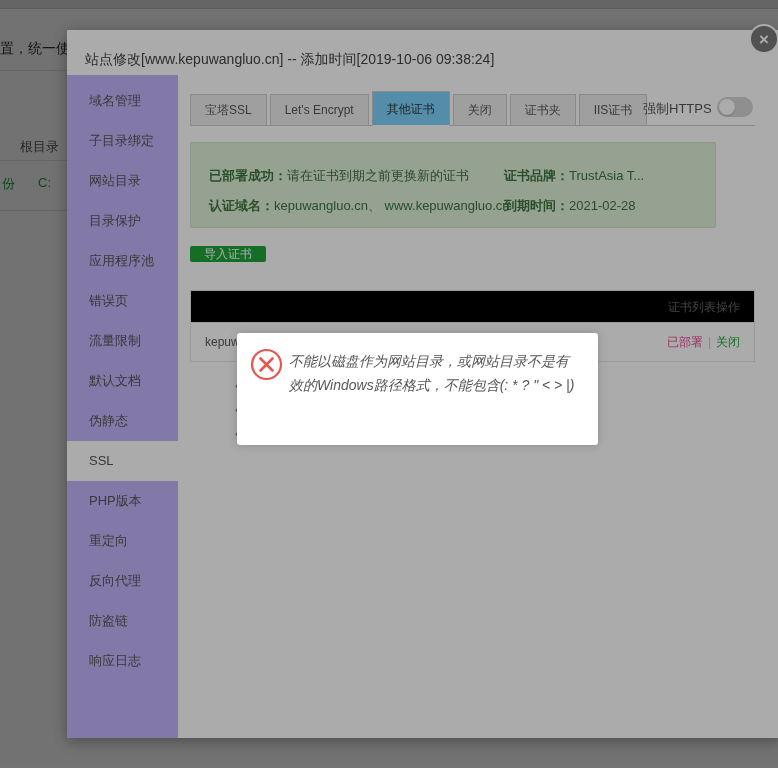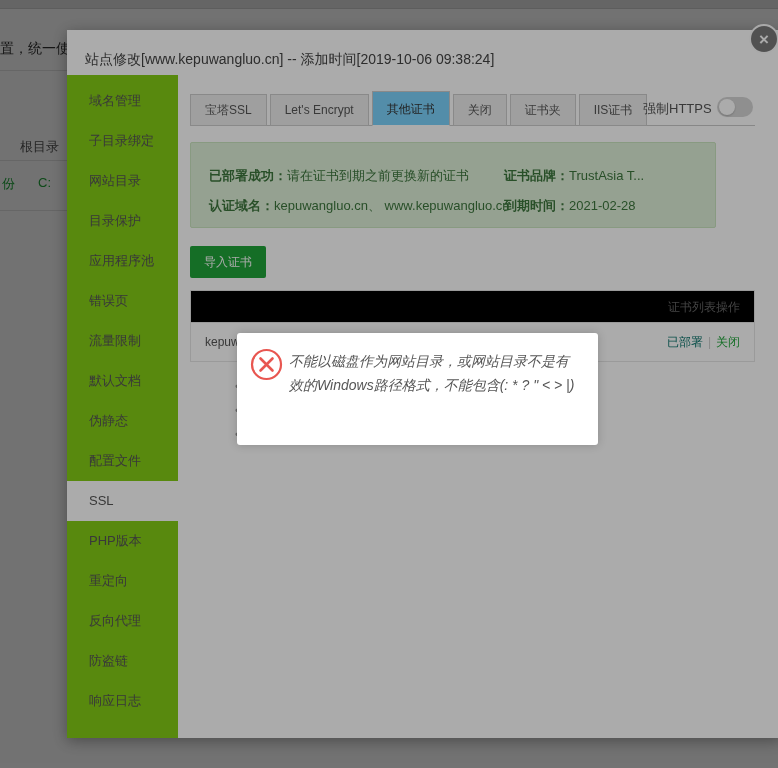--- a/index.html
+++ b/index.html
@@ -22,21 +22,21 @@
   .mask-1 { z-index:5; } .mask-2 { z-index:20; }
 
   
   .dialog { position:absolute; left:67px; top:30px; width:715px; height:708px; background:#fff; z-index:10;
             box-shadow:0 3px 14px rgba(0,0,0,0.35); }
   .dialog-title { position:absolute; left:18px; top:21px; font-size:14px; color:#444; }
   .close-btn { position:absolute; left:682px; top:-6px; width:30px; height:30px; border-radius:50%;
                background:#7a7a7a; border:2px solid #fdfdfd; color:#fff; text-align:center; line-height:27px;
                font-size:17px; font-weight:bold; cursor:pointer; z-index:3; }
 
-  .sidebar { position:absolute; left:0; top:45px; width:111px; bottom:0; background:#84cc16; padding-top:6px; }
+  .sidebar { position:absolute; left:0; top:45px; width:111px; bottom:0; background:#c4b5fd; padding-top:6px; }
   .side-item { height:40px; line-height:40px; padding-left:22px; font-size:13px; color:#555; cursor:pointer; }
   .side-item.active { background:#fff; }
 
   
   .tabbar { position:absolute; left:123px; top:60px; width:565px; height:36px; display:flex; align-items:flex-end;
             border-bottom:1px solid #c9c9c9; }
   .tab { height:32px; line-height:31px; padding:0 14px; background:#eeeeee; border:1px solid #cccccc;
          margin-right:3px; margin-bottom:-1px; font-size:12px; color:#555; cursor:pointer; white-space:nowrap; }
   .tab.active { background:#7dd3fc; border-bottom-color:#fff; height:35px; line-height:34px; color:#333; }
 
@@ -49,30 +49,30 @@
   
   .success-box { position:absolute; left:123px; top:112px; width:526px; height:86px; background:#dff0d8;
                  border:1px solid #cbe6c0; border-radius:2px; }
   .s-item { position:absolute; font-size:13px; color:#3c763d; white-space:nowrap; }
   .s-item b { font-weight:bold; }
   .s-deploy  { left:18px;  top:24px; }
   .s-domains { left:18px;  top:54px; }
   .s-brand   { left:313px; top:24px; }
   .s-expiry  { left:313px; top:54px; }
 
-  .import-btn { position:absolute; left:123px; top:216px; width:76px; height:32px; background:#20a53a; color:#fff;
+  .import-btn { position:absolute; left:123px; top:216px; width:76px; height:16px; background:#20a53a; color:#fff;
                 font-size:12px; border:none; border-radius:2px; cursor:pointer; }
 
   
   .cert-table { position:absolute; left:123px; top:260px; width:565px; border:1px solid #e6e6e6; background:#fff; }
   .thead { display:flex; justify-content:flex-end; height:32px; line-height:32px; padding:0 14px;
            background:#000000; border-bottom:1px solid #e6e6e6; font-size:12px; color:#666; }
   .trow  { display:flex; justify-content:space-between; height:38px; line-height:38px; padding:0 14px;
            font-size:12px; color:#555; }
-  .trow .status { color:#0f766e; }
+  .trow .status { color:#ec4899; }
   .trow .sep { color:#ccc; margin:0 5px; }
   .trow .action { color:#20a53a; cursor:pointer; }
 
   
   .notes { position:absolute; left:128px; top:345px; list-style:none;margin-left:40px; }
   .notes li { height:24px; line-height:24px; font-size:12px; color:#666; white-space:nowrap; }
   .notes .dot { color:#999; margin-right:9px; font-size:13px; }
 
   
   .error-popup { position:absolute; left:237px; top:333px; width:361px; height:112px; background:#fff;
@@ -106,21 +106,20 @@
     <div class="sidebar">
       <div class="side-item">域名管理</div>
       <div class="side-item">子目录绑定</div>
       <div class="side-item">网站目录</div>
       <div class="side-item">目录保护</div>
       <div class="side-item">应用程序池</div>
       <div class="side-item">错误页</div>
       <div class="side-item">流量限制</div>
       <div class="side-item">默认文档</div>
       <div class="side-item">伪静态</div>
-      <div class="side-item">配置文件</div>
       <div class="side-item active">SSL</div>
       <div class="side-item">PHP版本</div>
       <div class="side-item">重定向</div>
       <div class="side-item">反向代理</div>
       <div class="side-item">防盗链</div>
       <div class="side-item">响应日志</div>
     </div>
 
     <div class="tabbar">
       <div class="tab">宝塔SSL</div>

